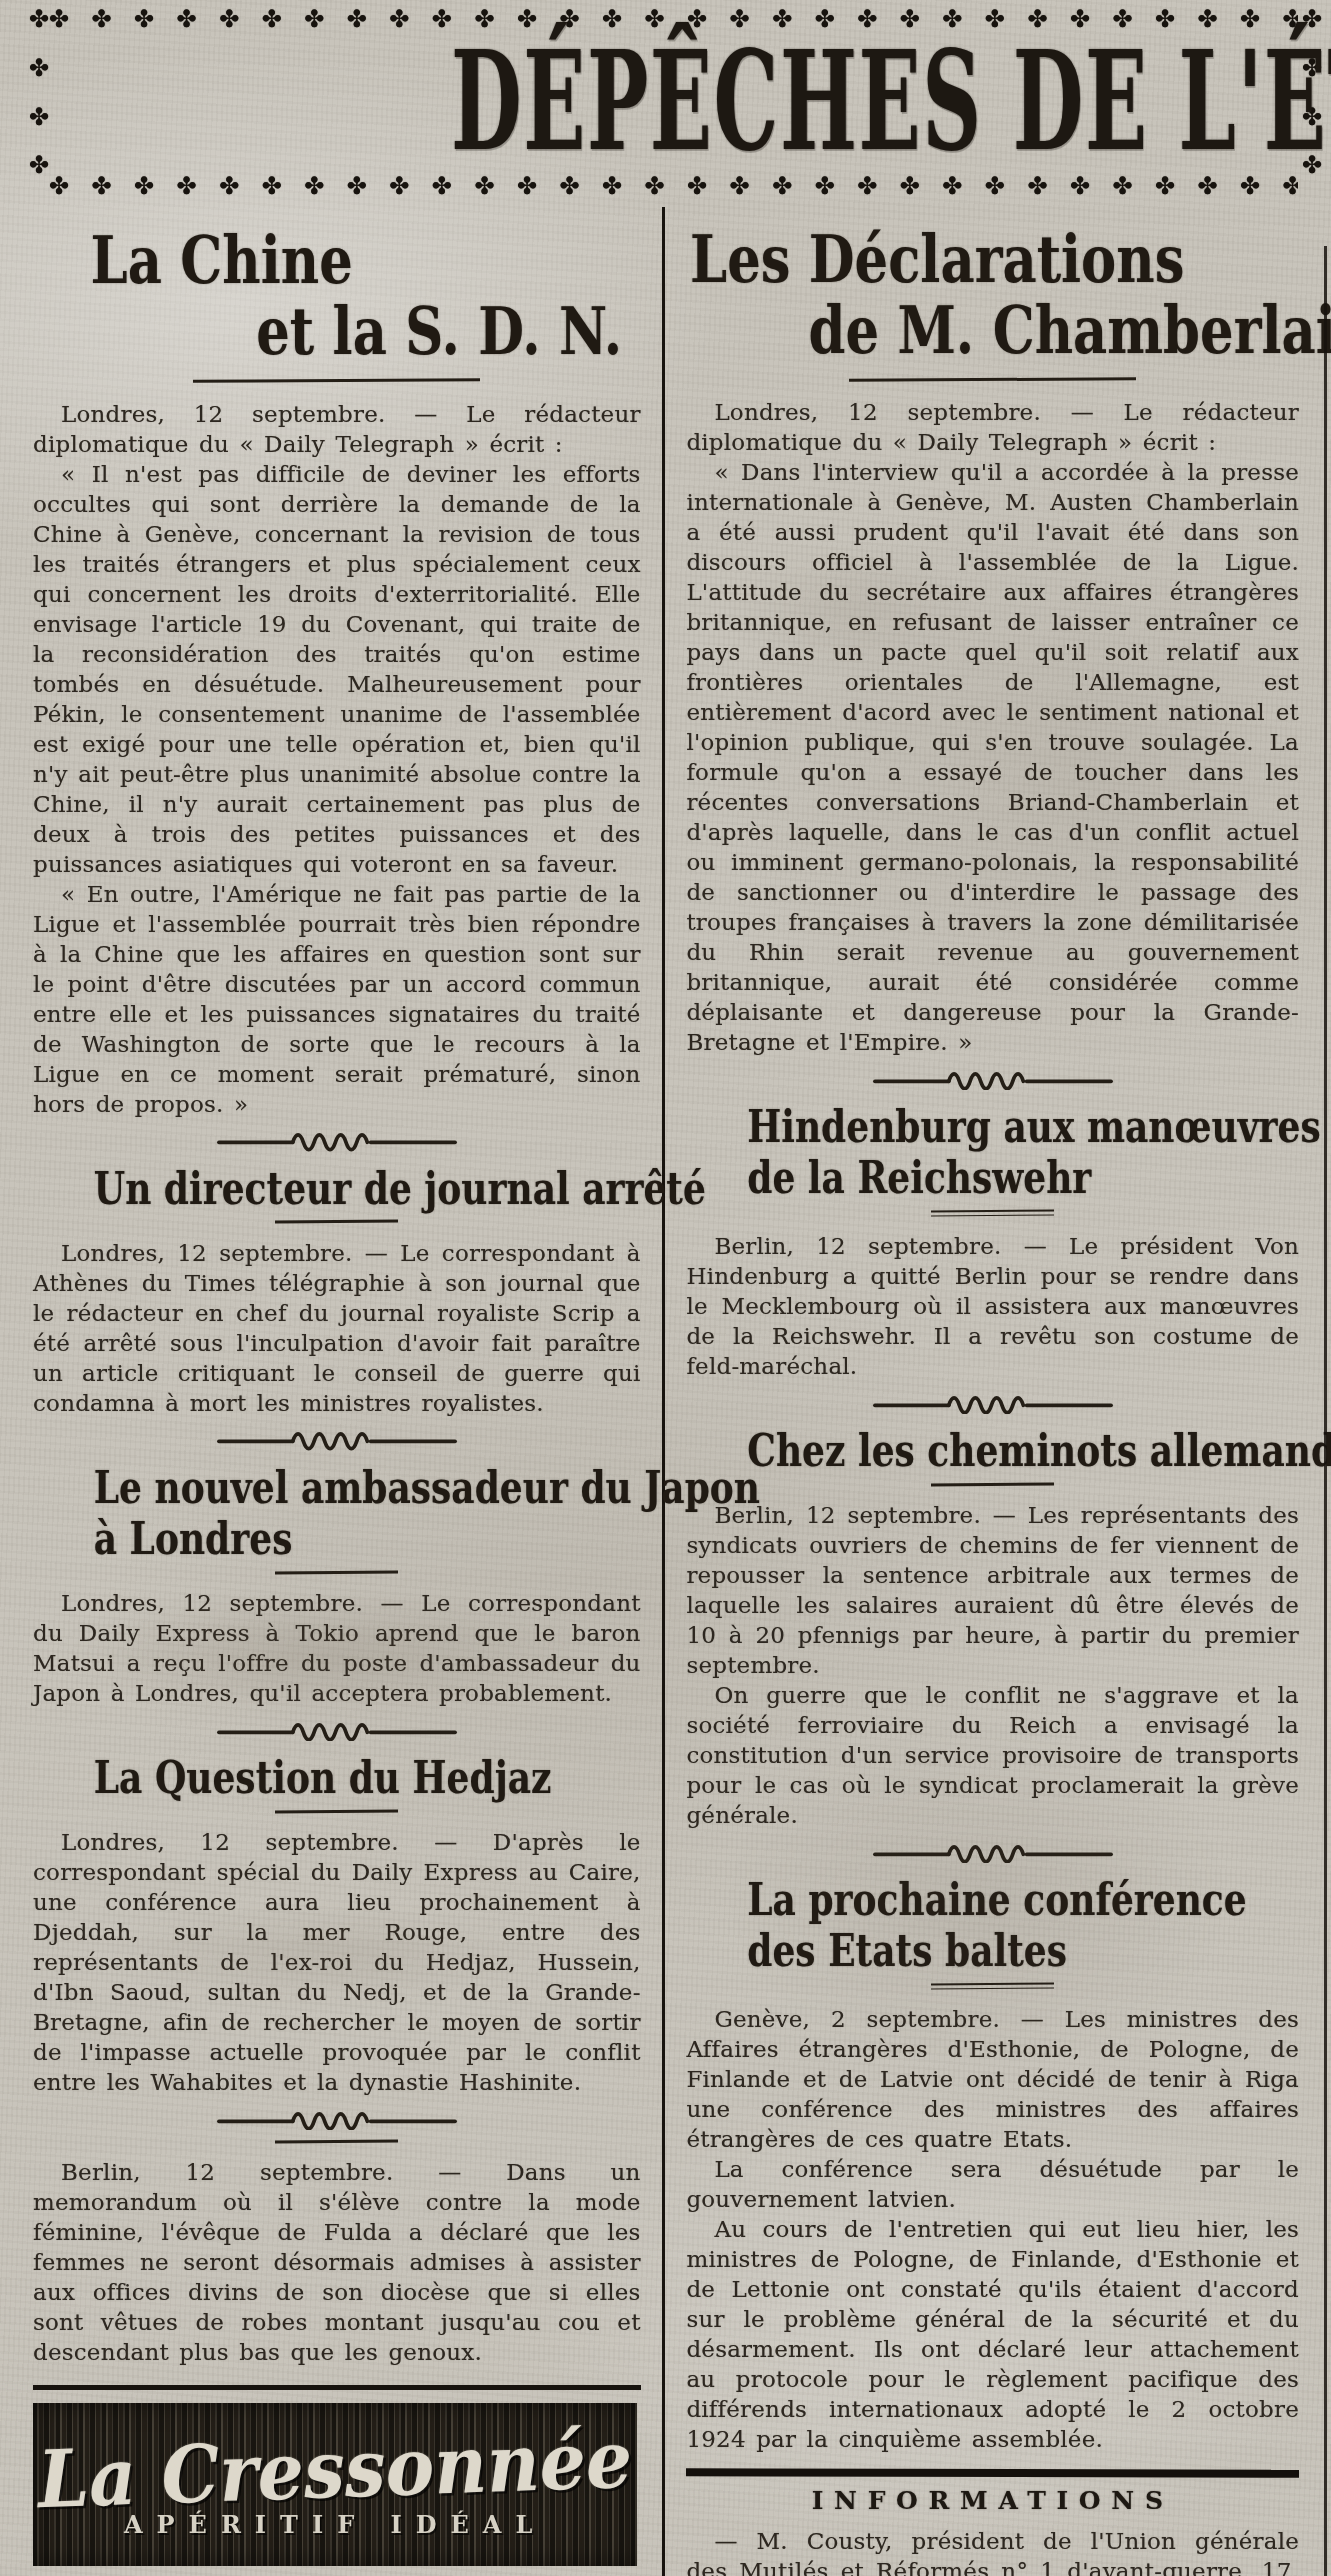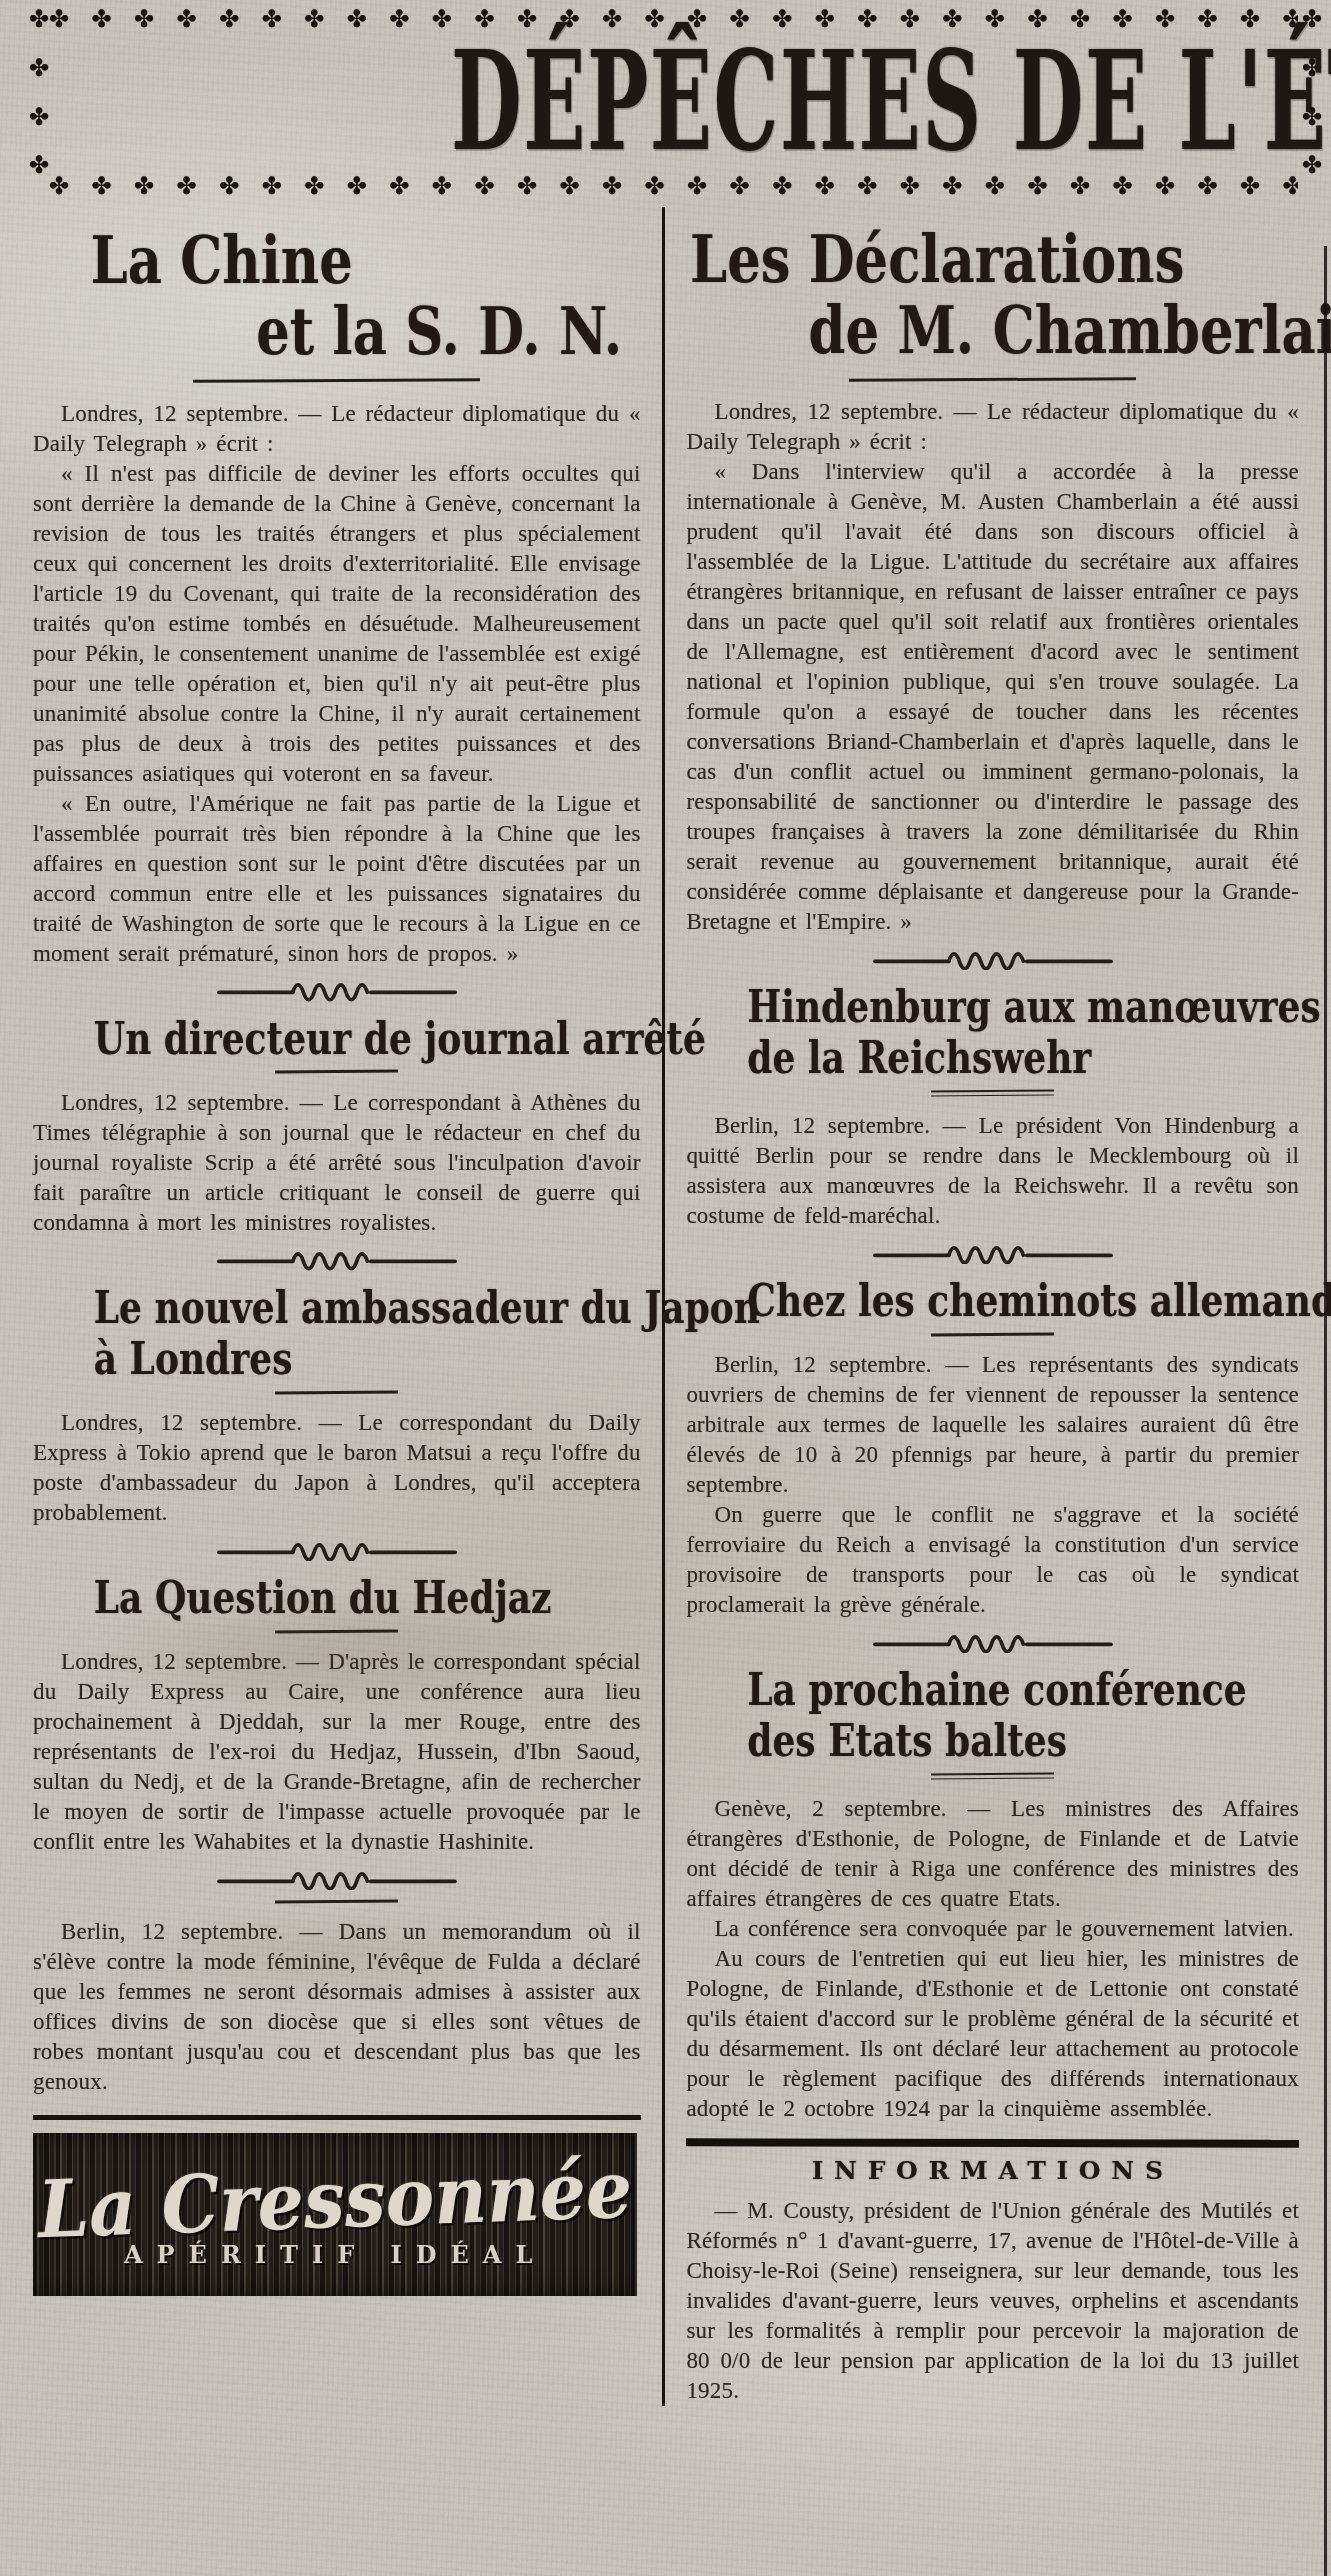--- a/index.html
+++ b/index.html
@@ -74,21 +74,20 @@
   .headrule-main{width:287px;height:3.3px;background:#241e16;margin:10px auto 16.4px;transform:rotate(-.3deg);}
   .headrule-sub{width:123px;height:2.5px;background:#241e16;margin:6.6px auto 15px;transform:rotate(-.4deg);}
   .headrule-sub.double{height:3.3px;background:none;border-top:2.5px solid #241e16;border-bottom:1.6px solid #241e16;}
   
   .body-p{
     margin:0;font-size:23px;line-height:30px;
     text-align:justify;text-indent:28px;
     word-spacing:2.9px;letter-spacing:0.2px;
     color:#2d2720;
     text-shadow:0 0 0.8px rgba(45,39,32,.45);
-    font-family:Liberation Serif, serif;
   }
   
   .divider{text-align:center;margin:11.5px 0 3.3px;}
   .divider svg{display:inline-block;}
   .dv{stroke:#241e16;stroke-width:4.5;fill:none;stroke-linecap:round;}
   
   .ad-rule{margin:18px 0 0;height:0;border-top:5.7px solid #17130e;box-shadow:0 4.1px 0 -2.5px #17130e;}
   .ad-box{
     position:relative;margin:13px 3.3px 0 0;height:163px;
     background:repeating-linear-gradient(90deg,#181510 0 4.1px,#464036 4.1px 5.7px,#231e17 5.7px 10px,#38332b 10px 11.5px);
@@ -278,21 +277,21 @@
           </svg>
       </div>
 
       <article class="article">
         <h3 class="head-sub">
           <span class="hs">La prochaine conférence</span>
           <span class="hs">des Etats baltes</span>
         </h3>
         <div class="headrule-sub double"></div>
         <p class="body-p">Genève, 2 septembre. — Les ministres des Affaires étrangères d'Esthonie, de Pologne, de Finlande et de Latvie ont décidé de tenir à Riga une conférence des ministres des affaires étrangères de ces quatre Etats.</p>
-        <p class="body-p">La conférence sera convoquée par le gouvernement latvien.</p>
+        <p class="body-p">La conférence sera désuétude par le gouvernement latvien.</p>
         <p class="body-p">Au cours de l'entretien qui eut lieu hier, les ministres de Pologne, de Finlande, d'Esthonie et de Lettonie ont constaté qu'ils étaient d'accord sur le problème général de la sécurité et du désarmement. Ils ont déclaré leur attachement au protocole pour le règlement pacifique des différends internationaux adopté le 2 octobre 1924 par la cinquième assemblée.</p>
       </article>
 
       <div class="heavy-rule"></div>
 
       <article class="article">
         <h3 class="informations-title">INFORMATIONS</h3>
         <p class="body-p">— M. Cousty, président de l'Union générale des Mutilés et Réformés n° 1 d'avant-guerre, 17, avenue de l'Hôtel-de-Ville à Choisy-le-Roi (Seine) renseignera, sur leur demande, tous les invalides d'avant-guerre, leurs veuves, orphelins et ascendants sur les formalités à remplir pour percevoir la majoration de 80 0/0 de leur pension par application de la loi du 13 juillet 1925.</p>
       </article>
 

